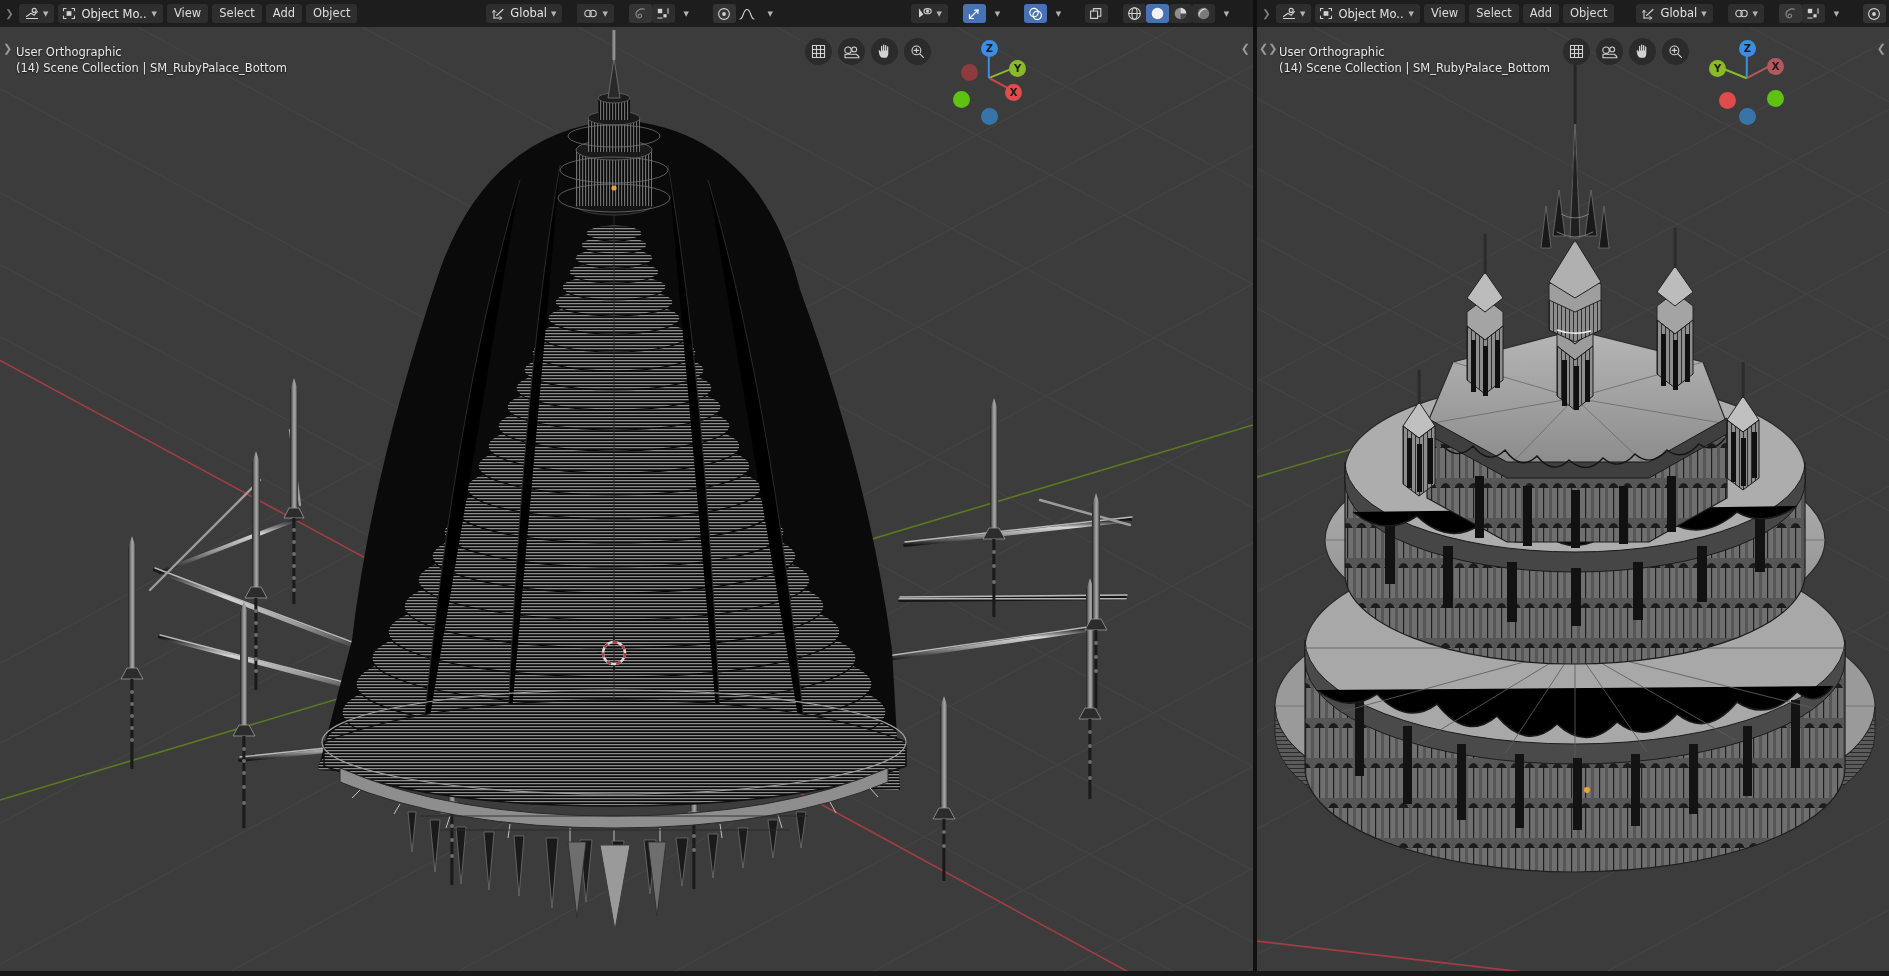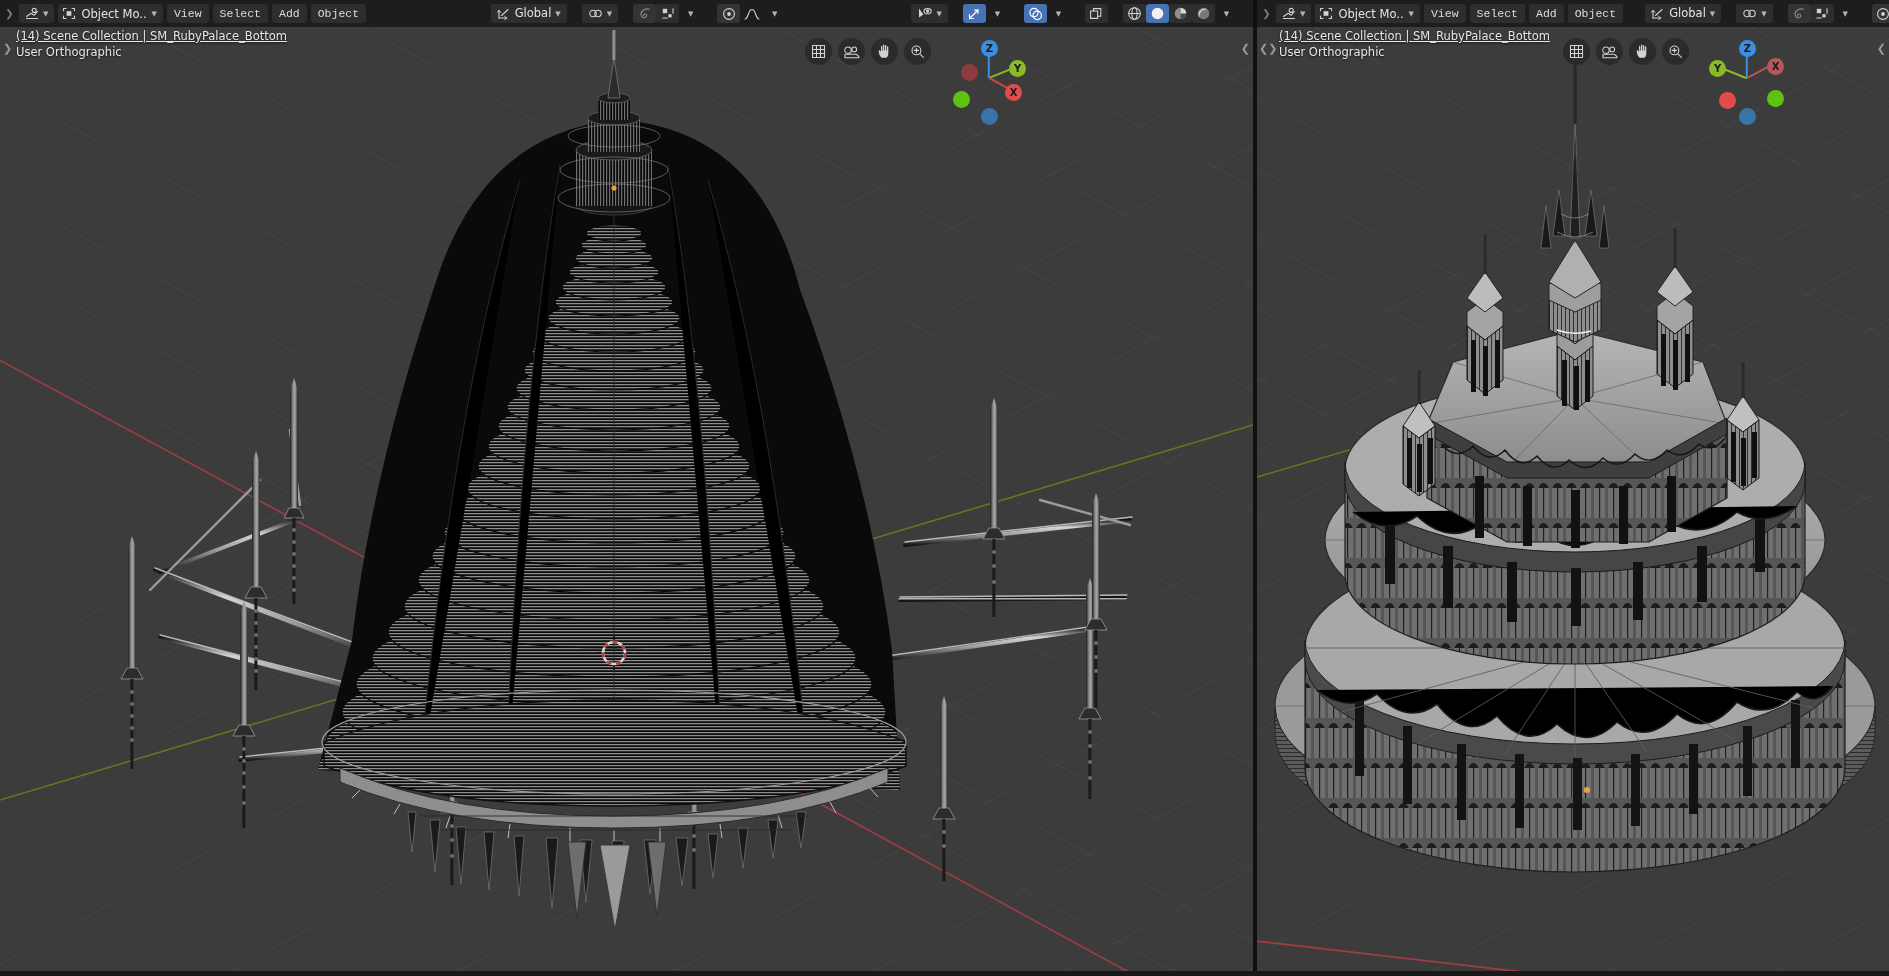--- a/index.html
+++ b/index.html
@@ -31,21 +31,21 @@
   .hdr-arrow {
     width: 11px; height: 27px; display: flex; align-items: center; justify-content: center;
     color: #7c7c7c; font-size: 10px; flex: 0 0 auto;
   }
   .btn {
     height: 19px; border-radius: 3px; background: #2e2e2e;
     display: inline-flex; align-items: center; gap: 4px;
     padding: 0 6px; color: #dcdcdc; font-size: 11.5px; line-height: 19px;
     flex: 0 0 auto; user-select: none;
   }
-  .btn.menu { padding: 8px 7px; font-family: Liberation Mono, monospace; }
+  .btn.menu { padding: 8px 7px; }
   .grp { display: inline-flex; align-items: center; flex: 0 0 auto; }
   .grp .btn { border-radius: 0; }
   .grp .btn:first-child { border-radius: 3px 0 0 3px; }
   .grp .btn:last-child { border-radius: 0 3px 3px 0; }
   .grp.pad { gap: 0; }
   .sep { width: 7px; flex: 0 0 auto; }
   .sep.lg { width: 14px; }
   .chev { color: #b4b4b4; font-size: 7px; line-height: 1; display: inline-block; transform: translateY(1px); }
   .iconbtn {
     width: 23px; height: 19px; background: #2e2e2e; border-radius: 3px;
@@ -66,21 +66,21 @@
   .stroke-dim { fill: none; stroke: #8a8a8a; stroke-width: 1.1; stroke-linecap: round; stroke-linejoin: round; }
   .fill-l { fill: #d2d2d2; }
 
   
   .vp-canvas { position: absolute; top: 0; left: 0; right: 0; bottom: 0; overflow: hidden; }
   .vp-bg { position: absolute; inset: 0; background: #3c3c3c; }
 
   
   .vp-text { position: absolute; z-index: 20; color: #e8e8e8; font-size: 11.5px; text-shadow: 0 1px 2px rgba(0,0,0,.75); }
   .vp-text.l1 { top: 45px; }
-  .vp-text.l2 { top: 29px; text-decoration: underline; }
+  .vp-text.l2 { top: 61px; }
 
   
   .vp-sidetab {
     position: absolute; z-index: 22; color: #9a9a9a; font-size: 11px;
     top: 42px;
   }
 
   
   .nav-icons { position: absolute; z-index: 22; display: flex; gap: 6px; }
   .nav-btn {

